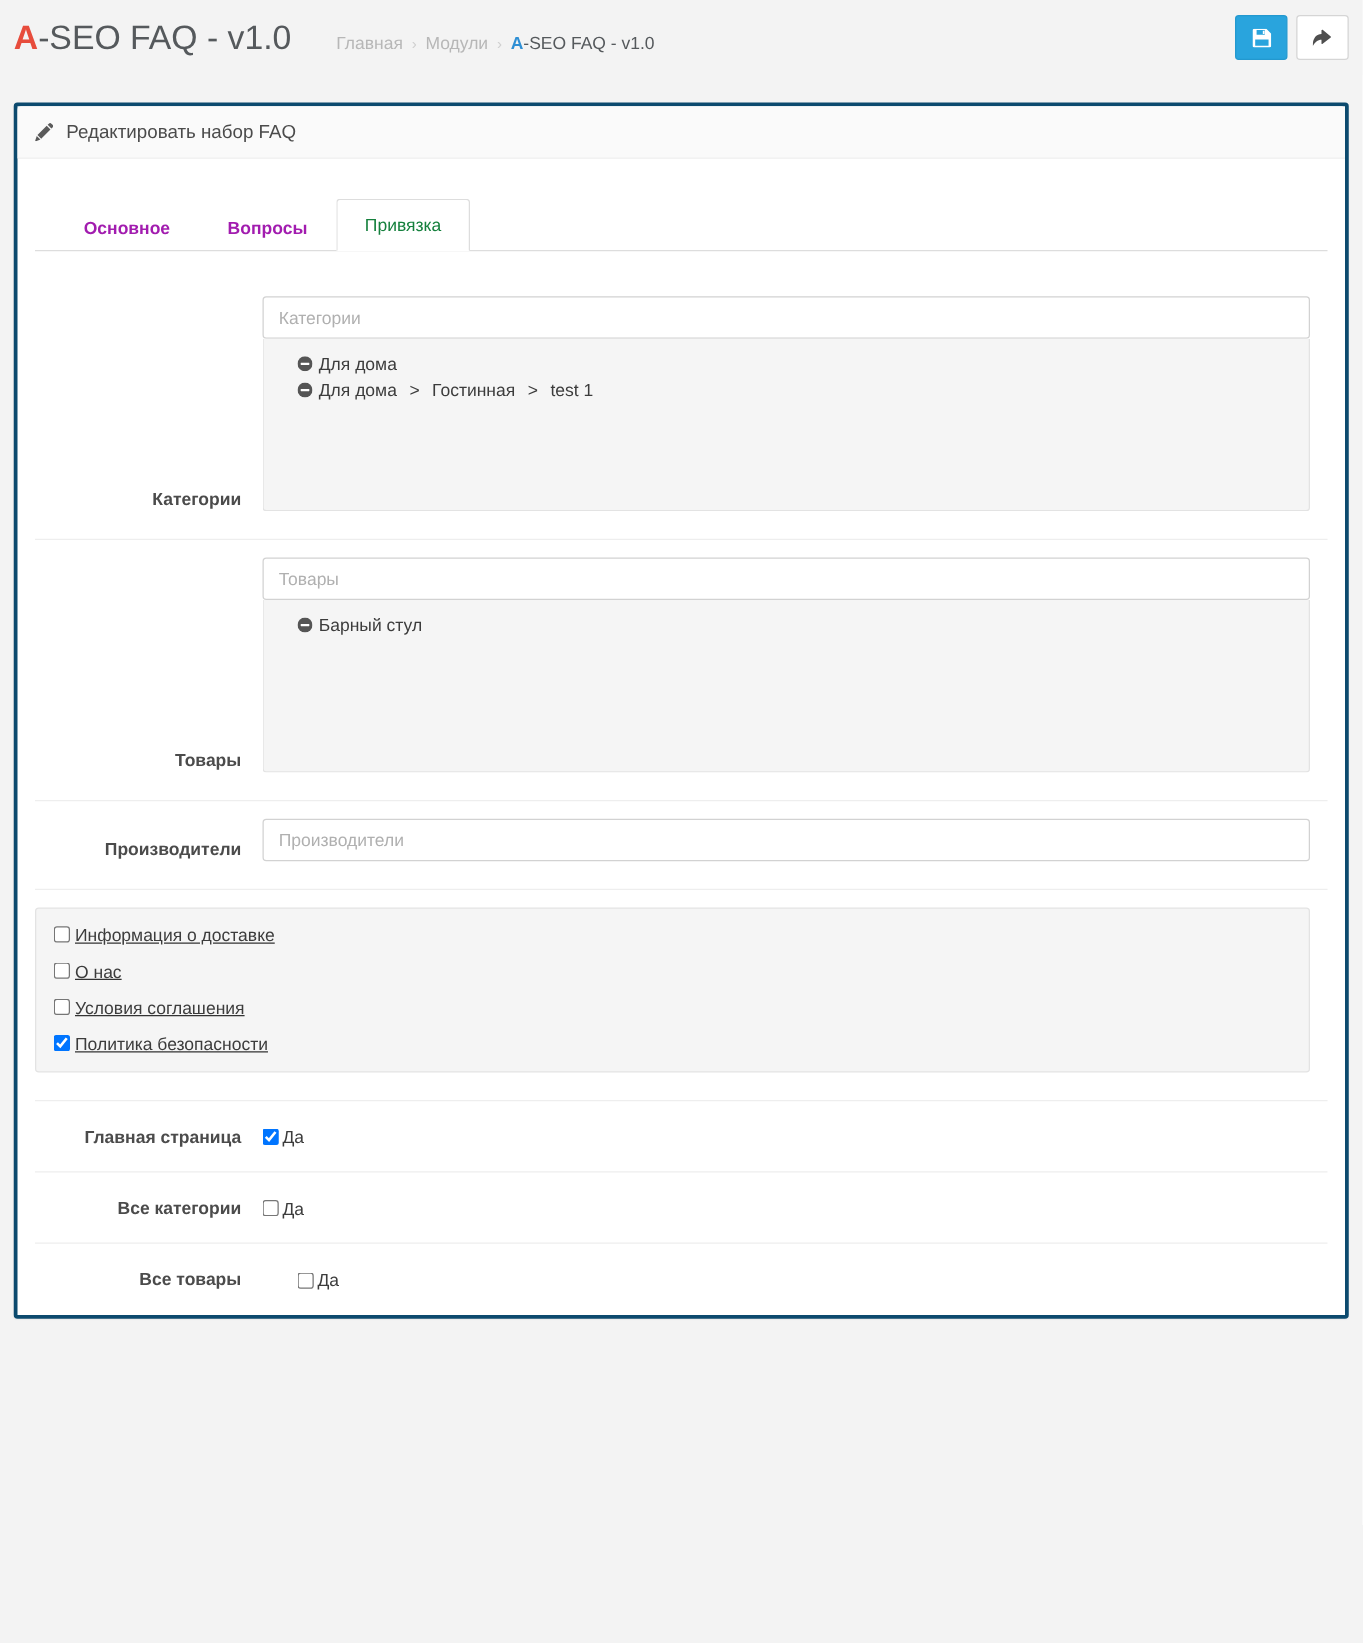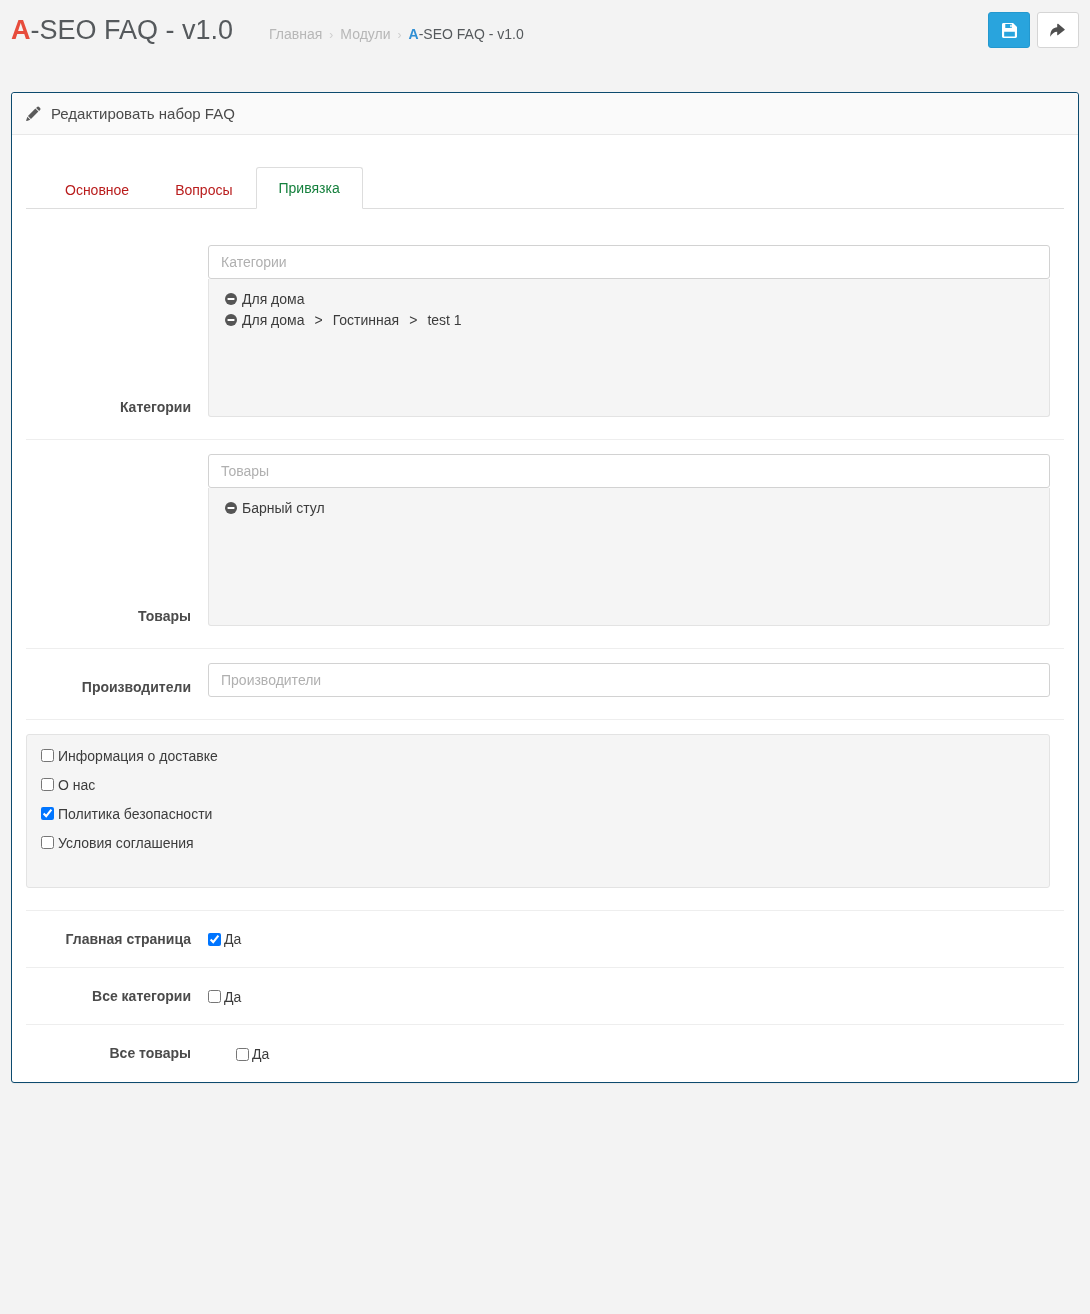--- a/index.html
+++ b/index.html
@@ -79,23 +79,23 @@
     border-color: #2398cf;
   }
   .btn-default {
     background: #ffffff;
     border-color: #d5d5d5;
   }
   .btn-icon svg { display: block; }
 
   
   .panel {
-    margin: 32px 11px 14px 11px;
+    margin: 22px 11px 14px 11px;
     background: #ffffff;
-    border: 1px solid #0c4a6e;
+    border: 3px solid #0c4a6e;
     border-radius: 3px;
     box-shadow: 0 1px 1px rgba(0,0,0,0.04);
   }
   .panel-heading {
     background: #fafafa;
     border-bottom: 1px solid #e8e8e8;
     padding: 12px 14px;
     display: flex;
     align-items: center;
     gap: 10px;
@@ -111,27 +111,28 @@
     display: flex;
     align-items: flex-end;
     border-bottom: 1px solid #dddddd;
     padding-left: 16px;
     margin-bottom: 0;
     list-style: none;
   }
   .nav-tab {
     padding: 11px 22px 10px 22px;
     font-size: 14px;
-    color: #b91c1c;
+    color: #a21caf;
     cursor: pointer;
     border: 1px solid transparent;
     border-bottom: none;
     margin-bottom: -1px;
     background: transparent;
     line-height: 1.2;
+    font-weight: bold;
   }
   .nav-tab.active {
     color: #15803d;
     font-weight: 400;
     background: #ffffff;
     border-color: #dddddd;
     border-top-left-radius: 3px;
     border-top-right-radius: 3px;
     border-bottom: 1px solid #ffffff;
     padding-top: 12px;
@@ -184,28 +185,29 @@
     outline: none;
   }
   .form-control::placeholder { color: #b0b0b0; opacity: 1; }
 
   .scroll-box {
     background: #f5f5f5;
     border: 1px solid #e3e3e3;
     border-top: none;
     border-radius: 0 0 3px 3px;
     height: 138px;
-    padding: 10px 16px;
+    padding: 10px 27px;
     overflow: auto;
   }
   .scroll-box.pages {
     border-top: 1px solid #e3e3e3;
     border-radius: 3px;
-    height: 154px;
+    height: 132px;
     padding: 13px 14px;
+    text-decoration: underline;
   }
   .token-row {
     display: flex;
     align-items: center;
     gap: 5px;
     font-size: 14px;
     color: #3c3c3c;
     line-height: 21px;
     white-space: nowrap;
   }
@@ -366,26 +368,26 @@
           <div class="scroll-box pages">
             <div class="check-row">
               <input type="checkbox" id="ip0" style="">
               <label for="ip0">Информация о доставке</label>
             </div>
             <div class="check-row">
               <input type="checkbox" id="ip1" style="">
               <label for="ip1">О нас</label>
             </div>
             <div class="check-row">
+              <input type="checkbox" id="ip3" style="">
+              <label for="ip3">Условия соглашения</label>
+            </div>
+            <div class="check-row">
               <input type="checkbox" id="ip2" checked="" style="">
               <label for="ip2">Политика безопасности</label>
-            </div>
-            <div class="check-row">
-              <input type="checkbox" id="ip3" style="">
-              <label for="ip3">Условия соглашения</label>
             </div>
           </div>
         </div>
       </div>
 
       <div class="form-group tight">
         <div class="control-label">Главная страница</div>
         <div class="control-field">
           <div class="inline-check">
             <input type="checkbox" id="hp" checked="" style="">

